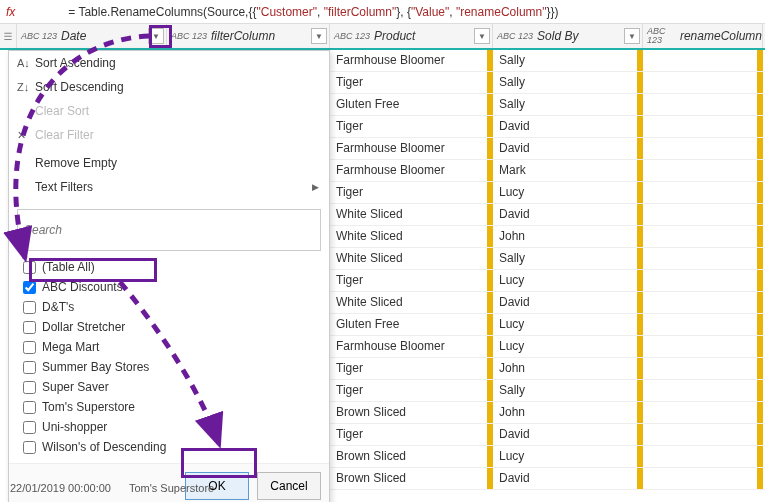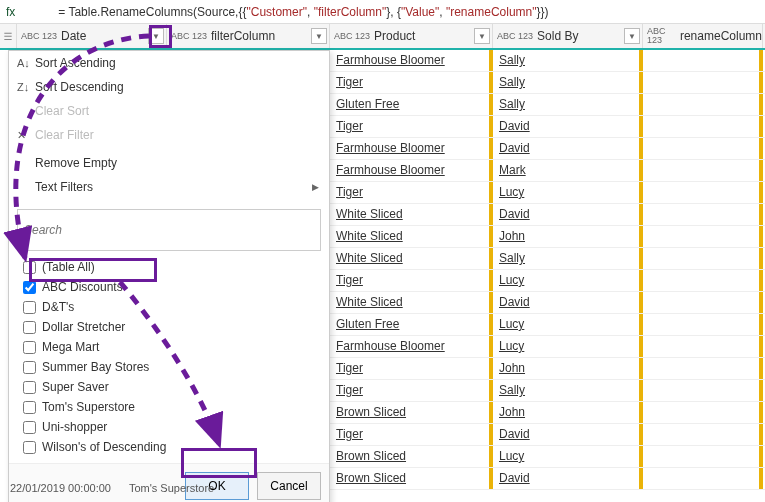--- a/index.html
+++ b/index.html
@@ -1,32 +1,32 @@
 <!DOCTYPE html>
 <html><head>
 <meta charset="utf-8">
 <style>
   * { box-sizing: border-box; margin: 0; padding: 0; font-family: "Segoe UI", sans-serif; }
   body { width: 765px; height: 502px; overflow: hidden; background: #fff; font-size: 12px; color: #333; position: relative; }
 
   .formula-bar { height: 24px; display: flex; align-items: center; border-bottom: 1px solid #ddd; padding-left: 6px; }
-  .fx { color: #14532d; margin-right: 14px; }
+  .fx { font-style: italic; color: #b91c1c; margin-right: 24px; }
   .formula { font-family: Consolas, monospace; font-size: 12px; white-space: pre; }
   .formula .str { color: #a52a2a; }
 
   .grid-header { height: 26px; display: flex; border-bottom: 2px solid #20B2AA; background: #f5f5f5; }
-  .hcell { display: flex; align-items: center; border-right: 1px solid #ddd; position: relative; padding-left: 4px; }
+  .hcell { display: flex; align-items: center; border-right: 1px solid #ddd; position: relative; padding-left: 4px; font-style: italic; }
   .h-first { width: 17px; border-right: 1px solid #ddd; display:flex; align-items:center; justify-content:center; }
   .type-icon { font-size: 9px; color: #666; line-height: 1; margin-right: 4px; display:flex; flex-direction:column; align-items:flex-start;}
   .dd { position: absolute; right: 2px; top: 4px; width: 16px; height: 16px; border: 1px solid #bbb; background: #fff; display: flex; align-items: center; justify-content: center; font-size: 8px; color: #666; }
   .htext { font-size: 12px; color: #333; }
 
   .grid-body { position: absolute; left: 330px; top: 50px; width: 435px; }
   .row { display: flex; height: 22px; border-bottom: 1px solid #eee; }
-  .cell { border-right: 4px solid #eab308; padding: 3px 6px; overflow: hidden; white-space: nowrap; text-overflow: ellipsis; text-decoration: underline; }
+  .cell { border-right: 6px solid #eab308; padding: 3px 6px; overflow: hidden; white-space: nowrap; text-overflow: ellipsis; }
 
   .sort-menu { position: absolute; left: 8px; top: 50px; width: 322px; background: #fff; border: 1px solid #ccc; box-shadow: 2px 2px 6px rgba(0,0,0,.15); font-size: 12px; }
   .menu-item { display: flex; align-items: center; height: 24px; padding-left: 8px; cursor: default; }
   .menu-item.disabled { color: #bbb; }
   .menu-icon { width: 18px; font-size: 11px; color: #555; }
   .menu-item .arrow { margin-left: auto; margin-right: 10px; color: #666; font-size: 9px; }
   .menu-sep { margin-top: 4px; }
 
   .search-box { margin: 10px 8px 6px 8px; }
   .search-box input { width: 100%; height: 22px; border: 1px solid #ccc; padding: 20px 6px; font-style: italic; color: #999; font-size: 12px; }

